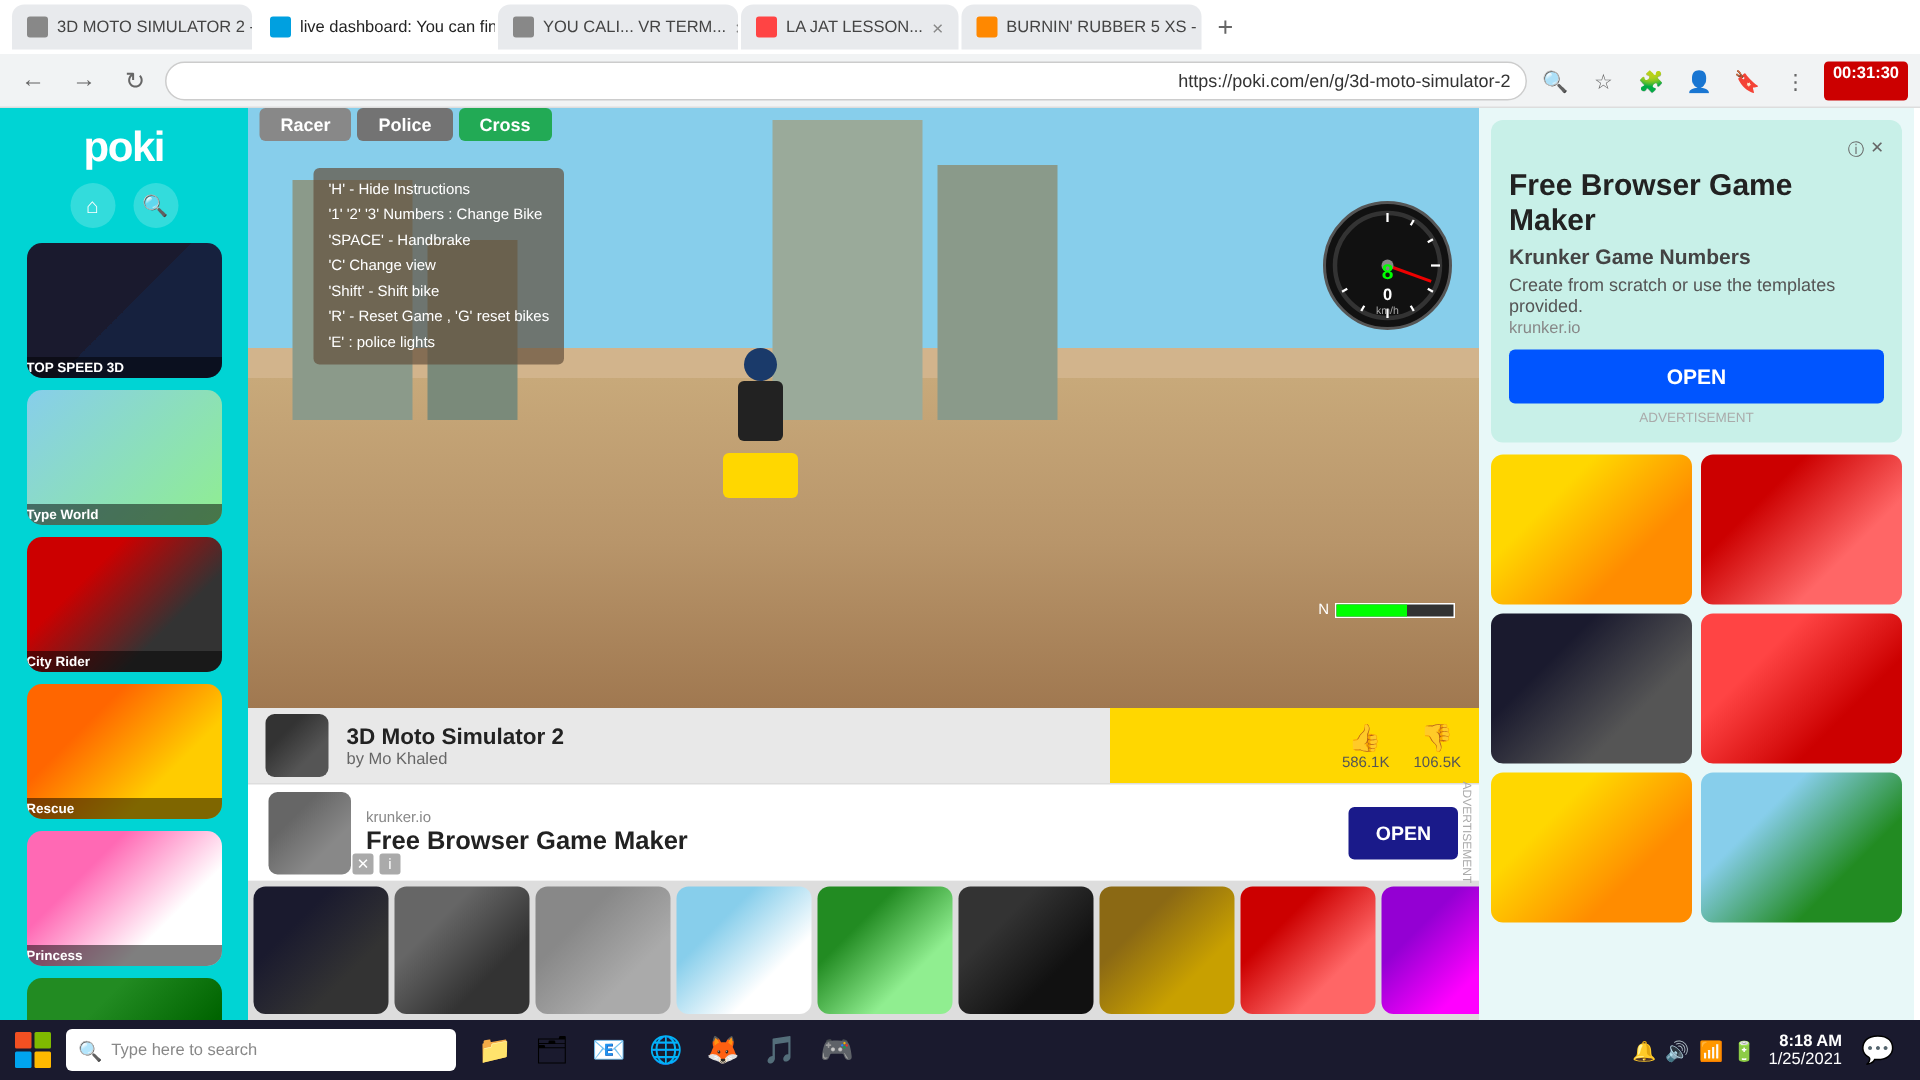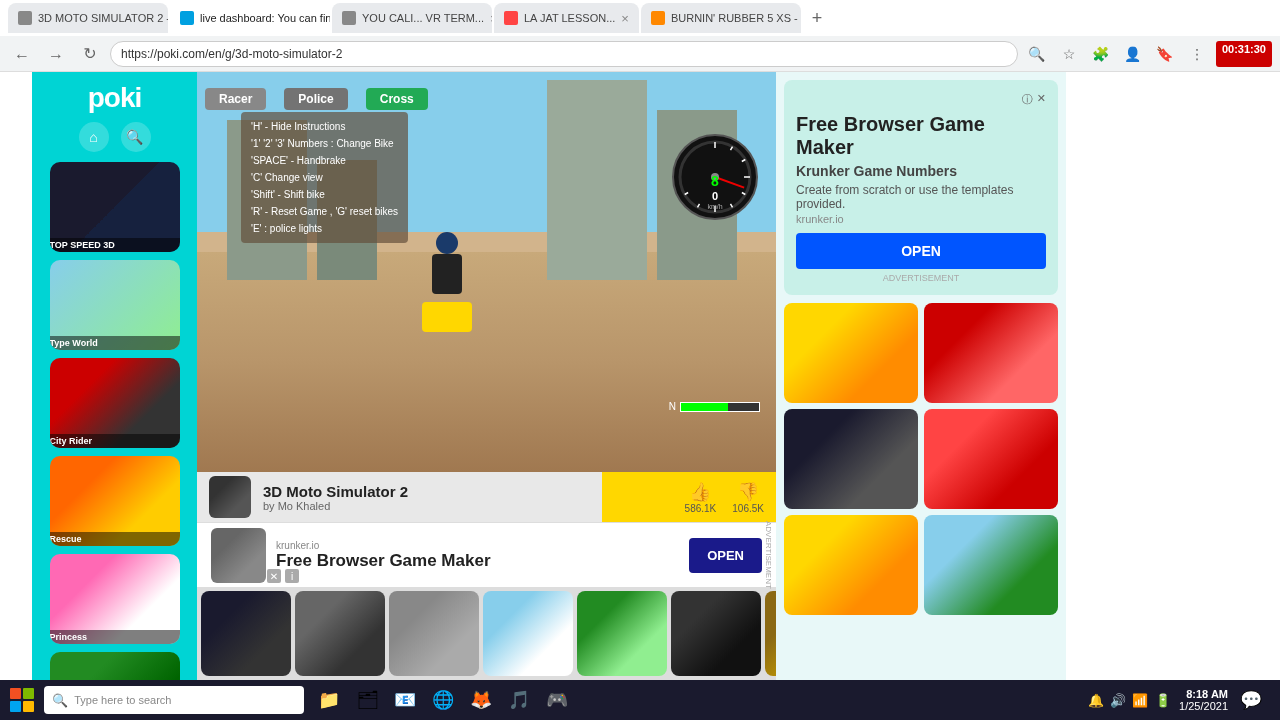--- a/index.html
+++ b/index.html
@@ -49,40 +49,40 @@
       flex: 1;
       height: 26px;
       background: #fff;
       border: 1px solid #ccc;
       border-radius: 13px;
       display: flex;
       align-items: center;
       padding: 0 10px;
       font-size: 12px;
       color: #333;
+      justify-content: flex-end;
     }
     .nav-icons { display: flex; gap: 6px; }
     .nav-icon { width: 26px; height: 26px; display: flex; align-items: center; justify-content: center; font-size: 14px; color: #666; cursor: pointer; }
 
     
     .timer-badge {
       background: #c00;
       color: #fff;
       font-size: 11px;
       padding: 2px 6px;
       border-radius: 3px;
       font-weight: bold;
     }
 
     
     .main-content {
       display: flex;
-      width: 1066px;
+      width: 1276px;
       height: 616px; 
-      padding-left: 32px;
     }
 
     
     .sidebar {
       width: 165px;
       background: #00d4d4;
       display: flex;
       flex-direction: column;
       align-items: center;
       padding: 10px 0;
@@ -164,24 +164,24 @@
       position: relative;
       background: #87ceeb;
       height: 400px;
       flex-shrink: 0;
       overflow: hidden;
     }
 
     
     .game-modes {
       position: absolute;
-      top: 16px;
+      top: 0;
       left: 8px;
       display: flex;
-      gap: 18px;
+      gap: 4px;
       z-index: 10;
     }
     .mode-btn {
       padding: 4px 14px;
       border-radius: 4px;
       font-size: 12px;
       font-weight: bold;
       cursor: pointer;
       border: none;
       color: #fff;

